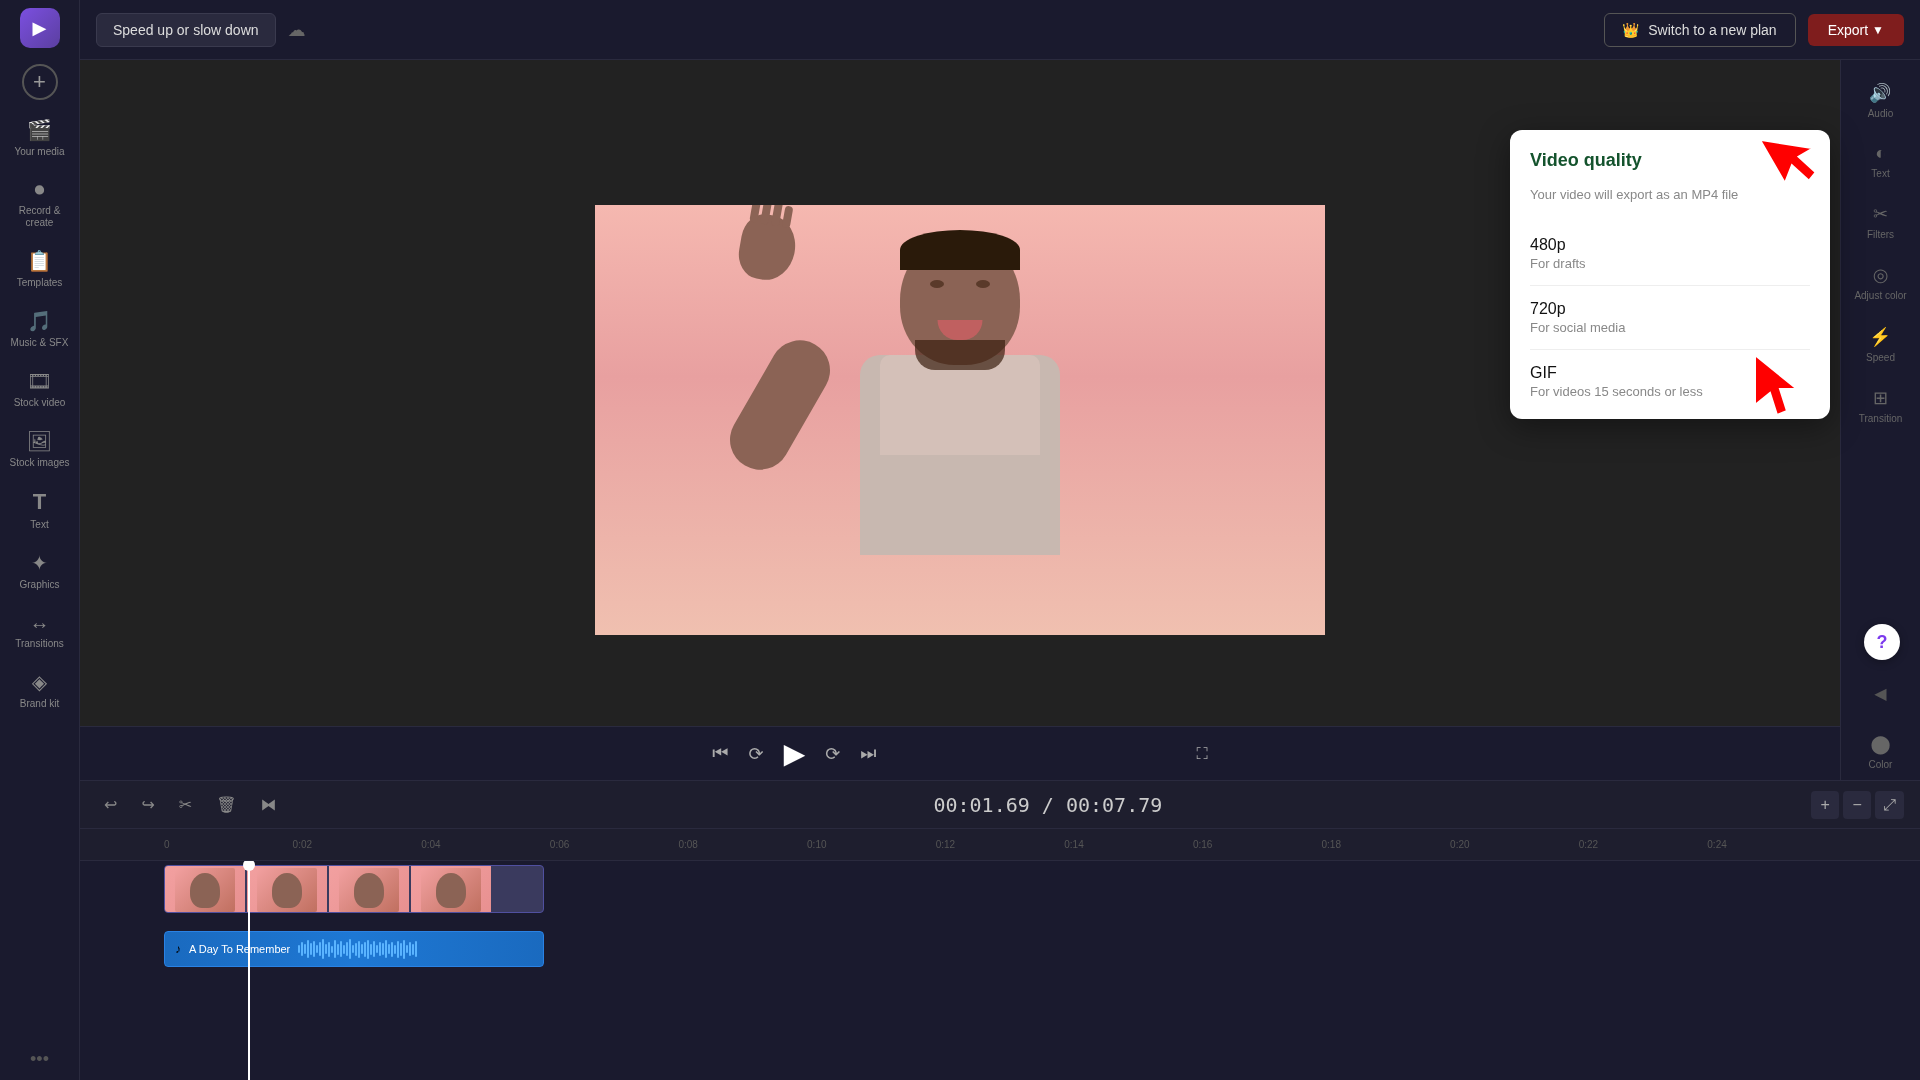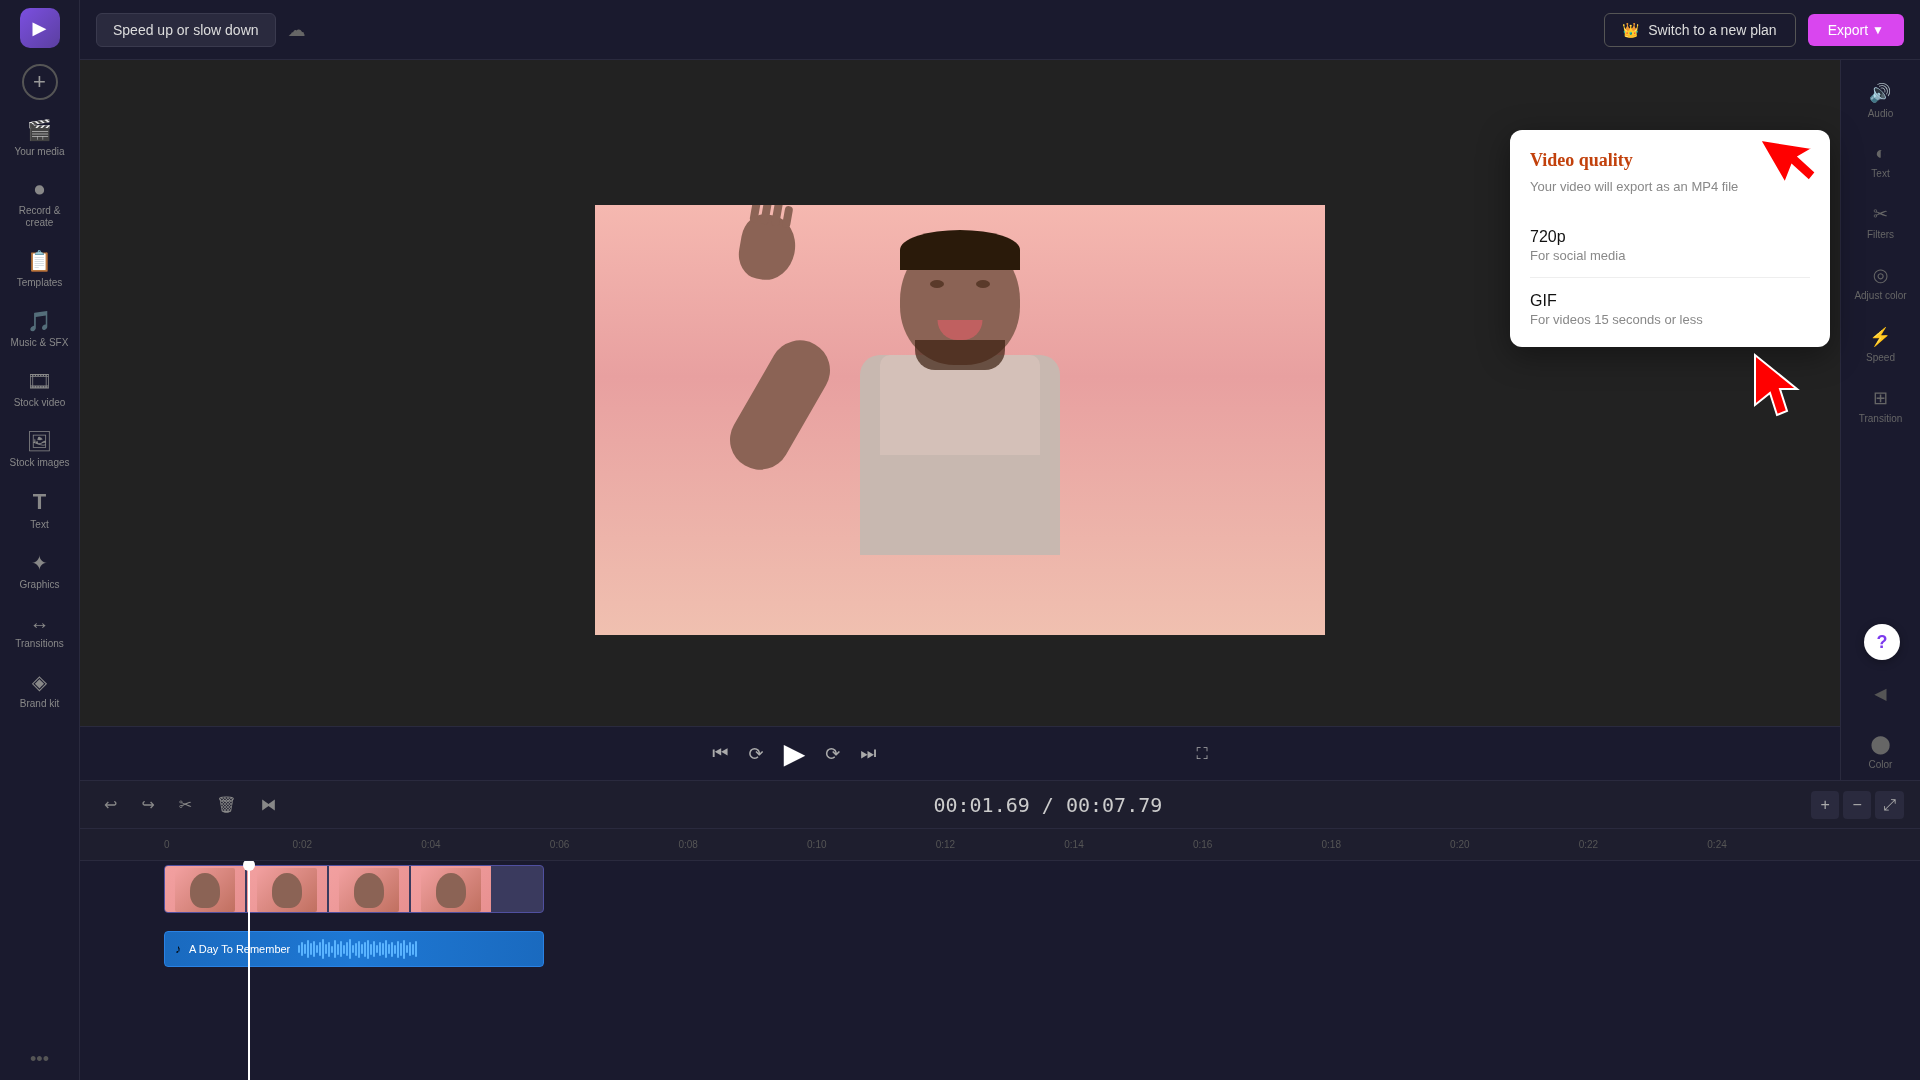--- a/index.html
+++ b/index.html
@@ -84,21 +84,21 @@
       border: 1px solid #555;
       color: #ddd;
       padding: 8px 18px;
       border-radius: 6px;
       font-size: 14px;
       cursor: pointer;
       display: flex; align-items: center; gap: 8px;
     }
     .switch-plan-btn .crown { color: #f0a500; }
     .export-btn {
-      background: #d946ef;
+      background: #7f1d1d;
       border: none;
       color: #fff;
       padding: 8px 20px;
       border-radius: 6px;
       font-size: 14px;
       cursor: pointer;
       display: flex; align-items: center; gap: 4px;
     }
     .export-dropdown-arrow { font-size: 12px; }
     .video-preview {
@@ -272,21 +272,21 @@
       top: 70px;
       right: 90px;
       width: 320px;
       background: #fff;
       border-radius: 12px;
       box-shadow: 0 8px 32px rgba(0,0,0,0.4);
       z-index: 100;
       padding: 20px;
       color: #333;
     }
-    .quality-title { font-size: 18px; font-weight: 600; margin-bottom: 8px; color: #c2410c; font-family: Liberation Serif, serif; }
+    .quality-title { font-size: 18px; font-weight: 600; margin-bottom: 16px; color: #14532d; }
     .quality-subtitle { font-size: 13px; color: #888; margin-bottom: 20px; }
     .quality-option {
       padding: 14px 0;
       border-bottom: 1px solid #eee;
       cursor: pointer;
     }
     .quality-option:last-child { border-bottom: none; padding-bottom: 0; }
     .quality-name { font-size: 16px; font-weight: 500; color: #111; display: flex; align-items: center; gap: 6px; }
     .quality-desc { font-size: 13px; color: #888; margin-top: 2px; }
     .hd-badge { background: #7c3aed; color: #fff; font-size: 9px; font-weight: 700; padding: 1px 4px; border-radius: 3px; vertical-align: super; }
@@ -506,20 +506,24 @@
       <div class="right-panel-item">
         <span class="icon">⬤</span>
         <span style="font-size:10px;">Color</span>
       </div>
     </div>
 
     <div class="quality-dropdown">
       <div class="quality-title">Video quality</div>
       <div class="quality-subtitle">Your video will export as an MP4 file</div>
 
+      <div class="quality-option">
+        <div class="quality-name">480p</div>
+        <div class="quality-desc">For drafts</div>
+      </div>
       <div class="quality-option">
         <div class="quality-name">720p</div>
         <div class="quality-desc">For social media</div>
       </div>
       <div class="quality-option">
         <div class="quality-name">GIF</div>
         <div class="quality-desc">For videos 15 seconds or less</div>
       </div>
     </div>
 

